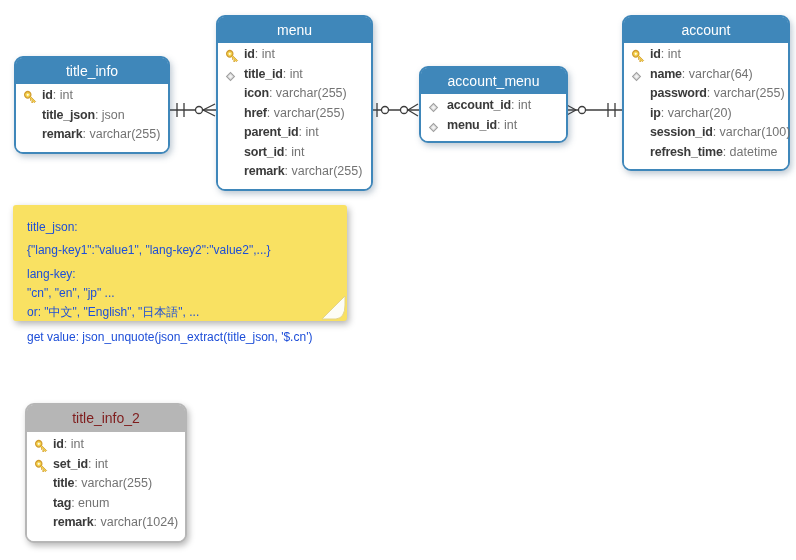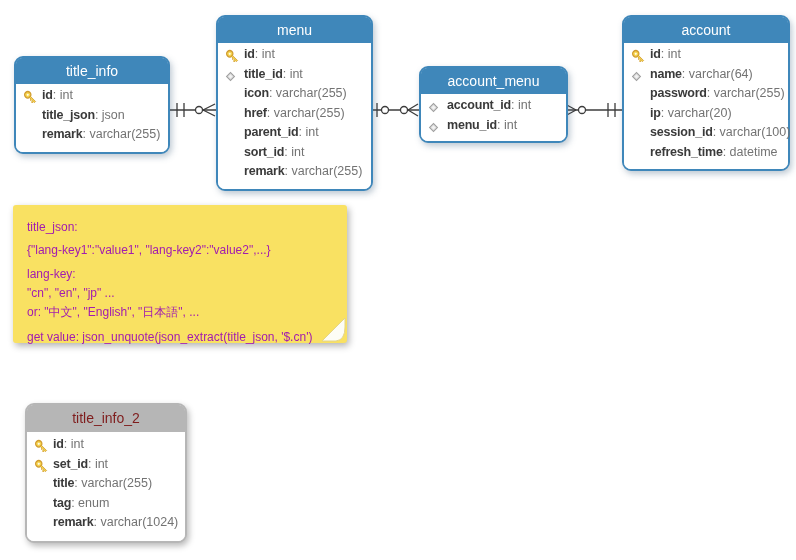--- a/index.html
+++ b/index.html
@@ -21,23 +21,23 @@
   .ficon{width:21px;min-width:21px;display:inline-flex;align-items:center;
          padding-left:2px;box-sizing:border-box;}
   .fname{font-weight:bold;color:#3a3a3a;letter-spacing:-0.2px;}
   .ftype{color:#737373;}
   .ftype::before{content:": ";}
 
   
   .conn{position:absolute;overflow:visible;}
 
   
-  .note{position:absolute;left:13px;top:205px;width:334px;height:138px;
+  .note{position:absolute;left:13px;top:205px;width:334px;height:116px;
         background:#f9e162;border-radius:3px;box-sizing:border-box;
-        padding:14px 12px 0 14px;color:#a21caf;font-size:12px;
+        padding:14px 12px 0 14px;color:#1d4ed8;font-size:12px;
         box-shadow:2px 3px 7px rgba(0,0,0,.30);}
   .note p{margin:0;line-height:16px;white-space:nowrap;}
   .note .nl1{margin-bottom:7px;}
   .note .nl2{margin-bottom:8px;}
   .note .nl3{margin-bottom:3px;}
   .note .nl4{margin-bottom:3px;}
   .note .nl5{margin-bottom:9px;}
   .fold{position:absolute;right:0;bottom:0;width:28px;height:28px;}
 </style>
 </head>

